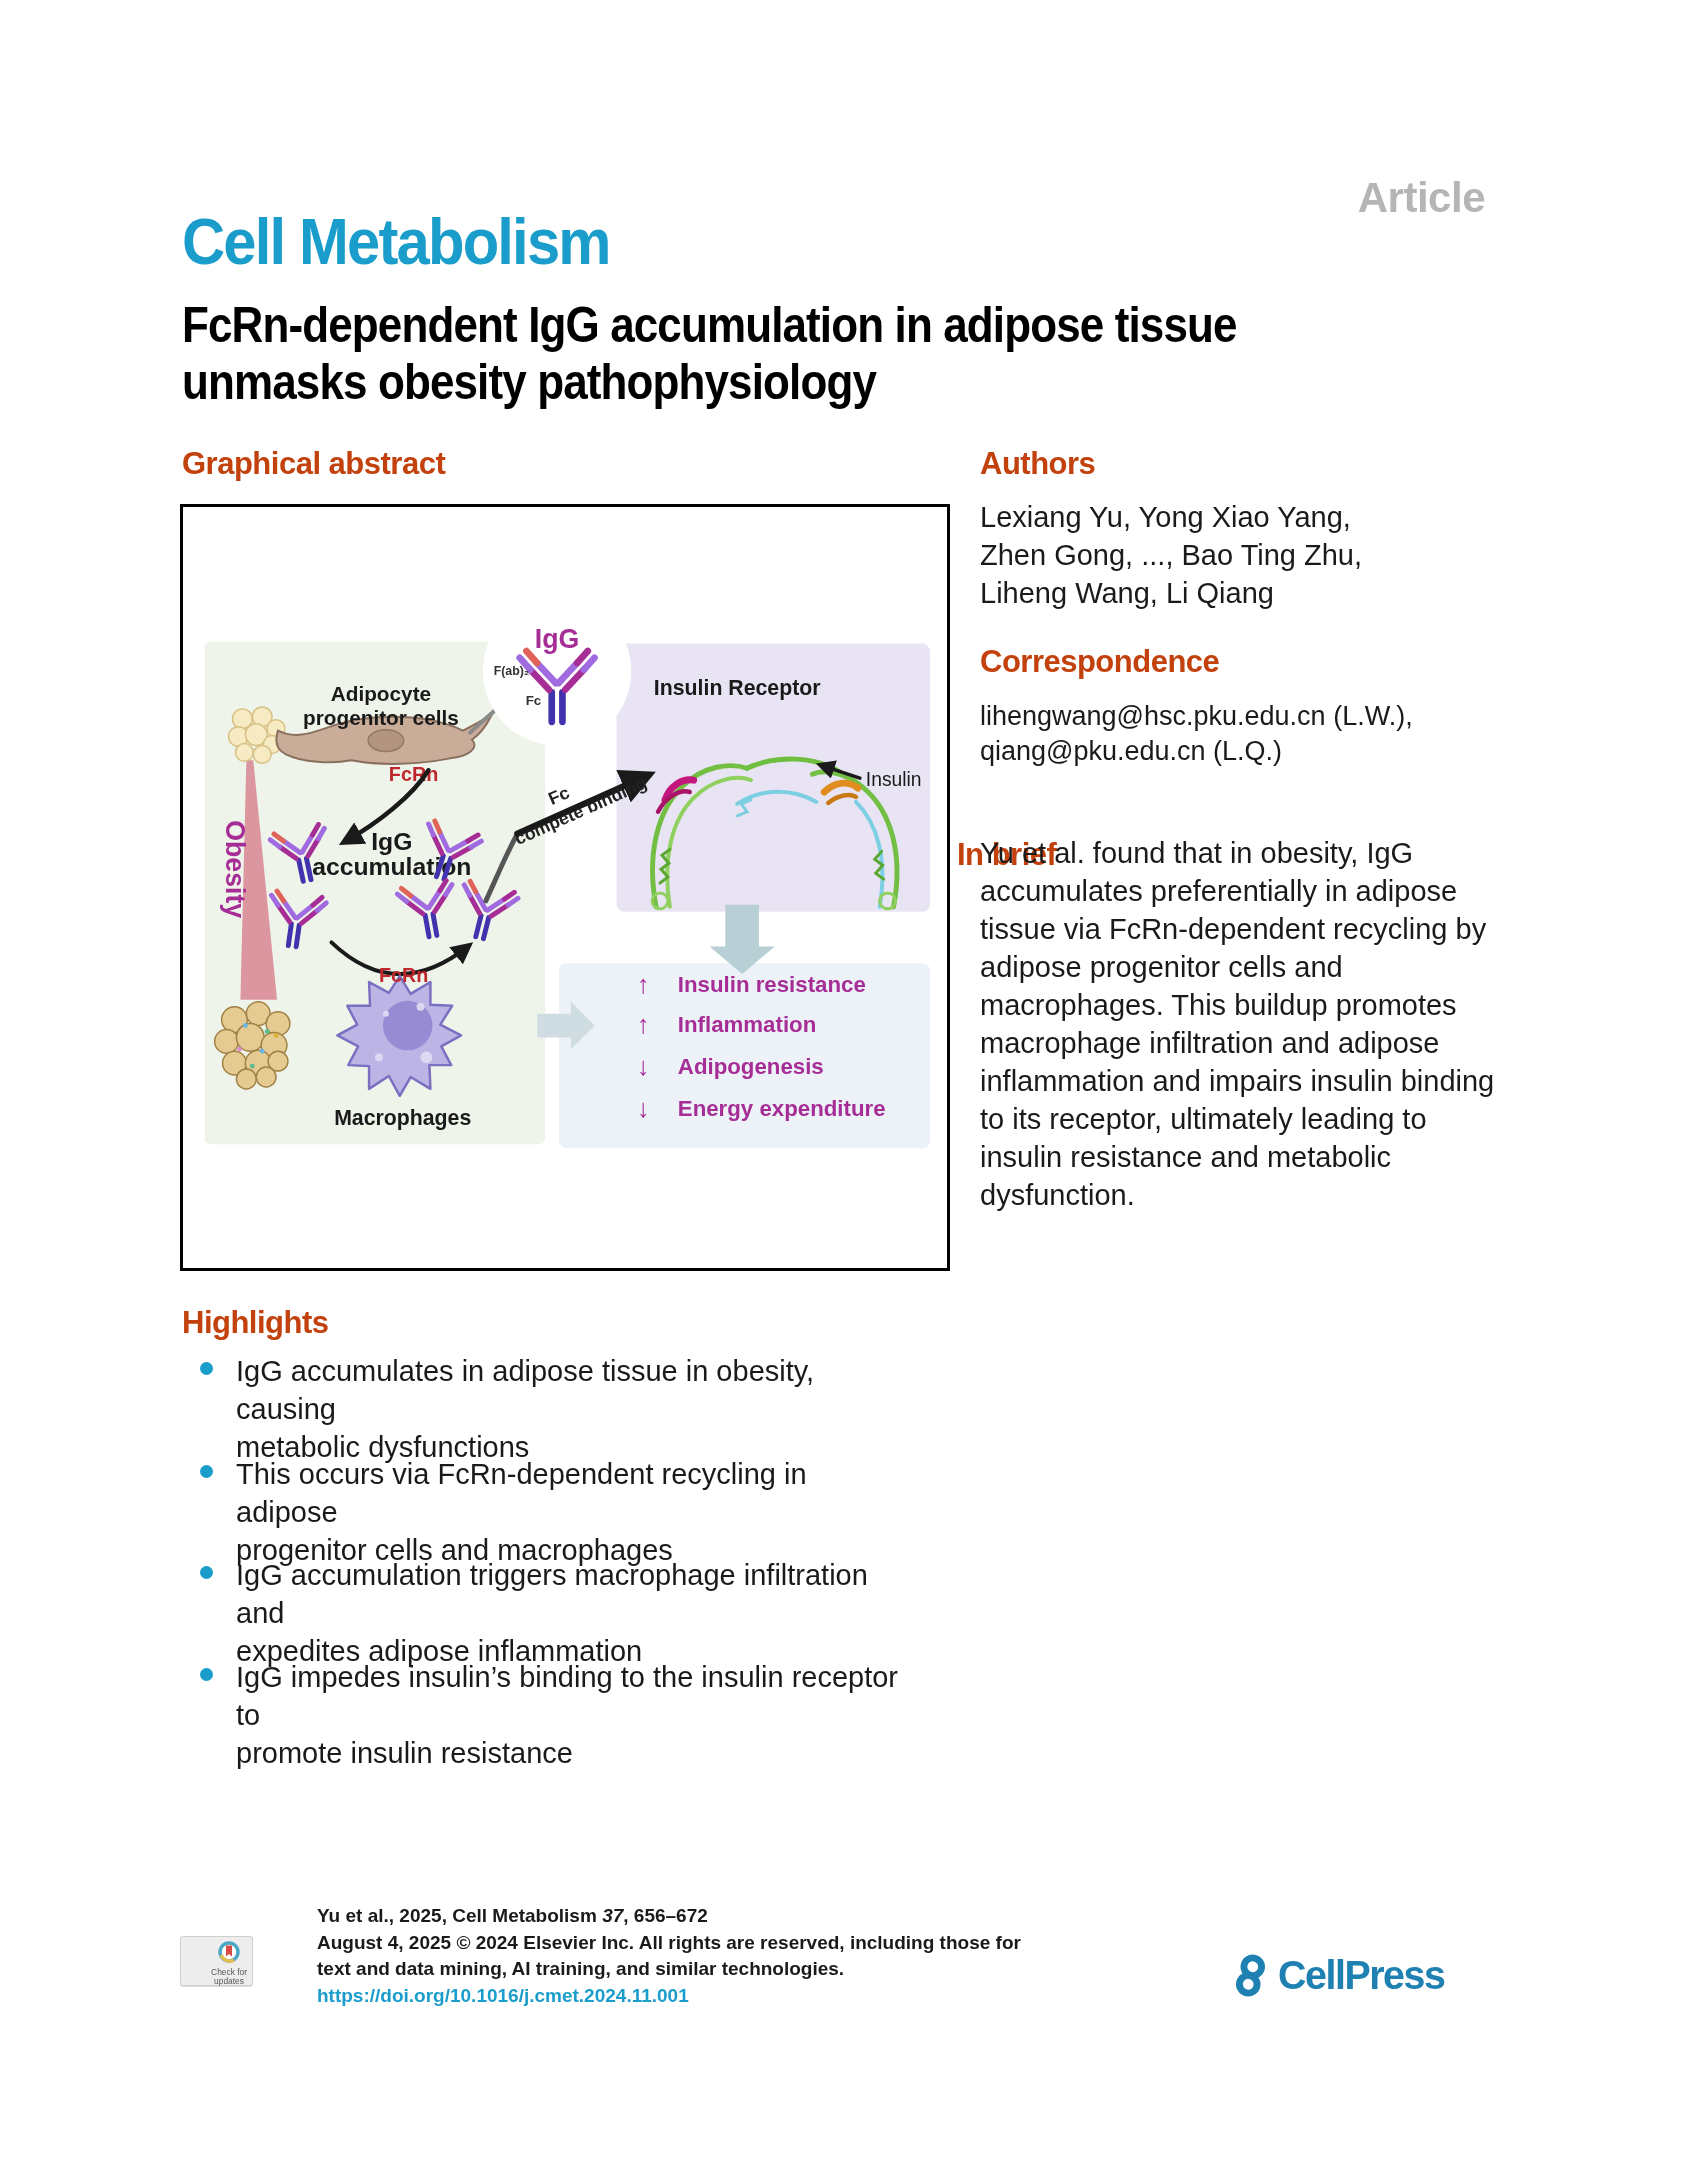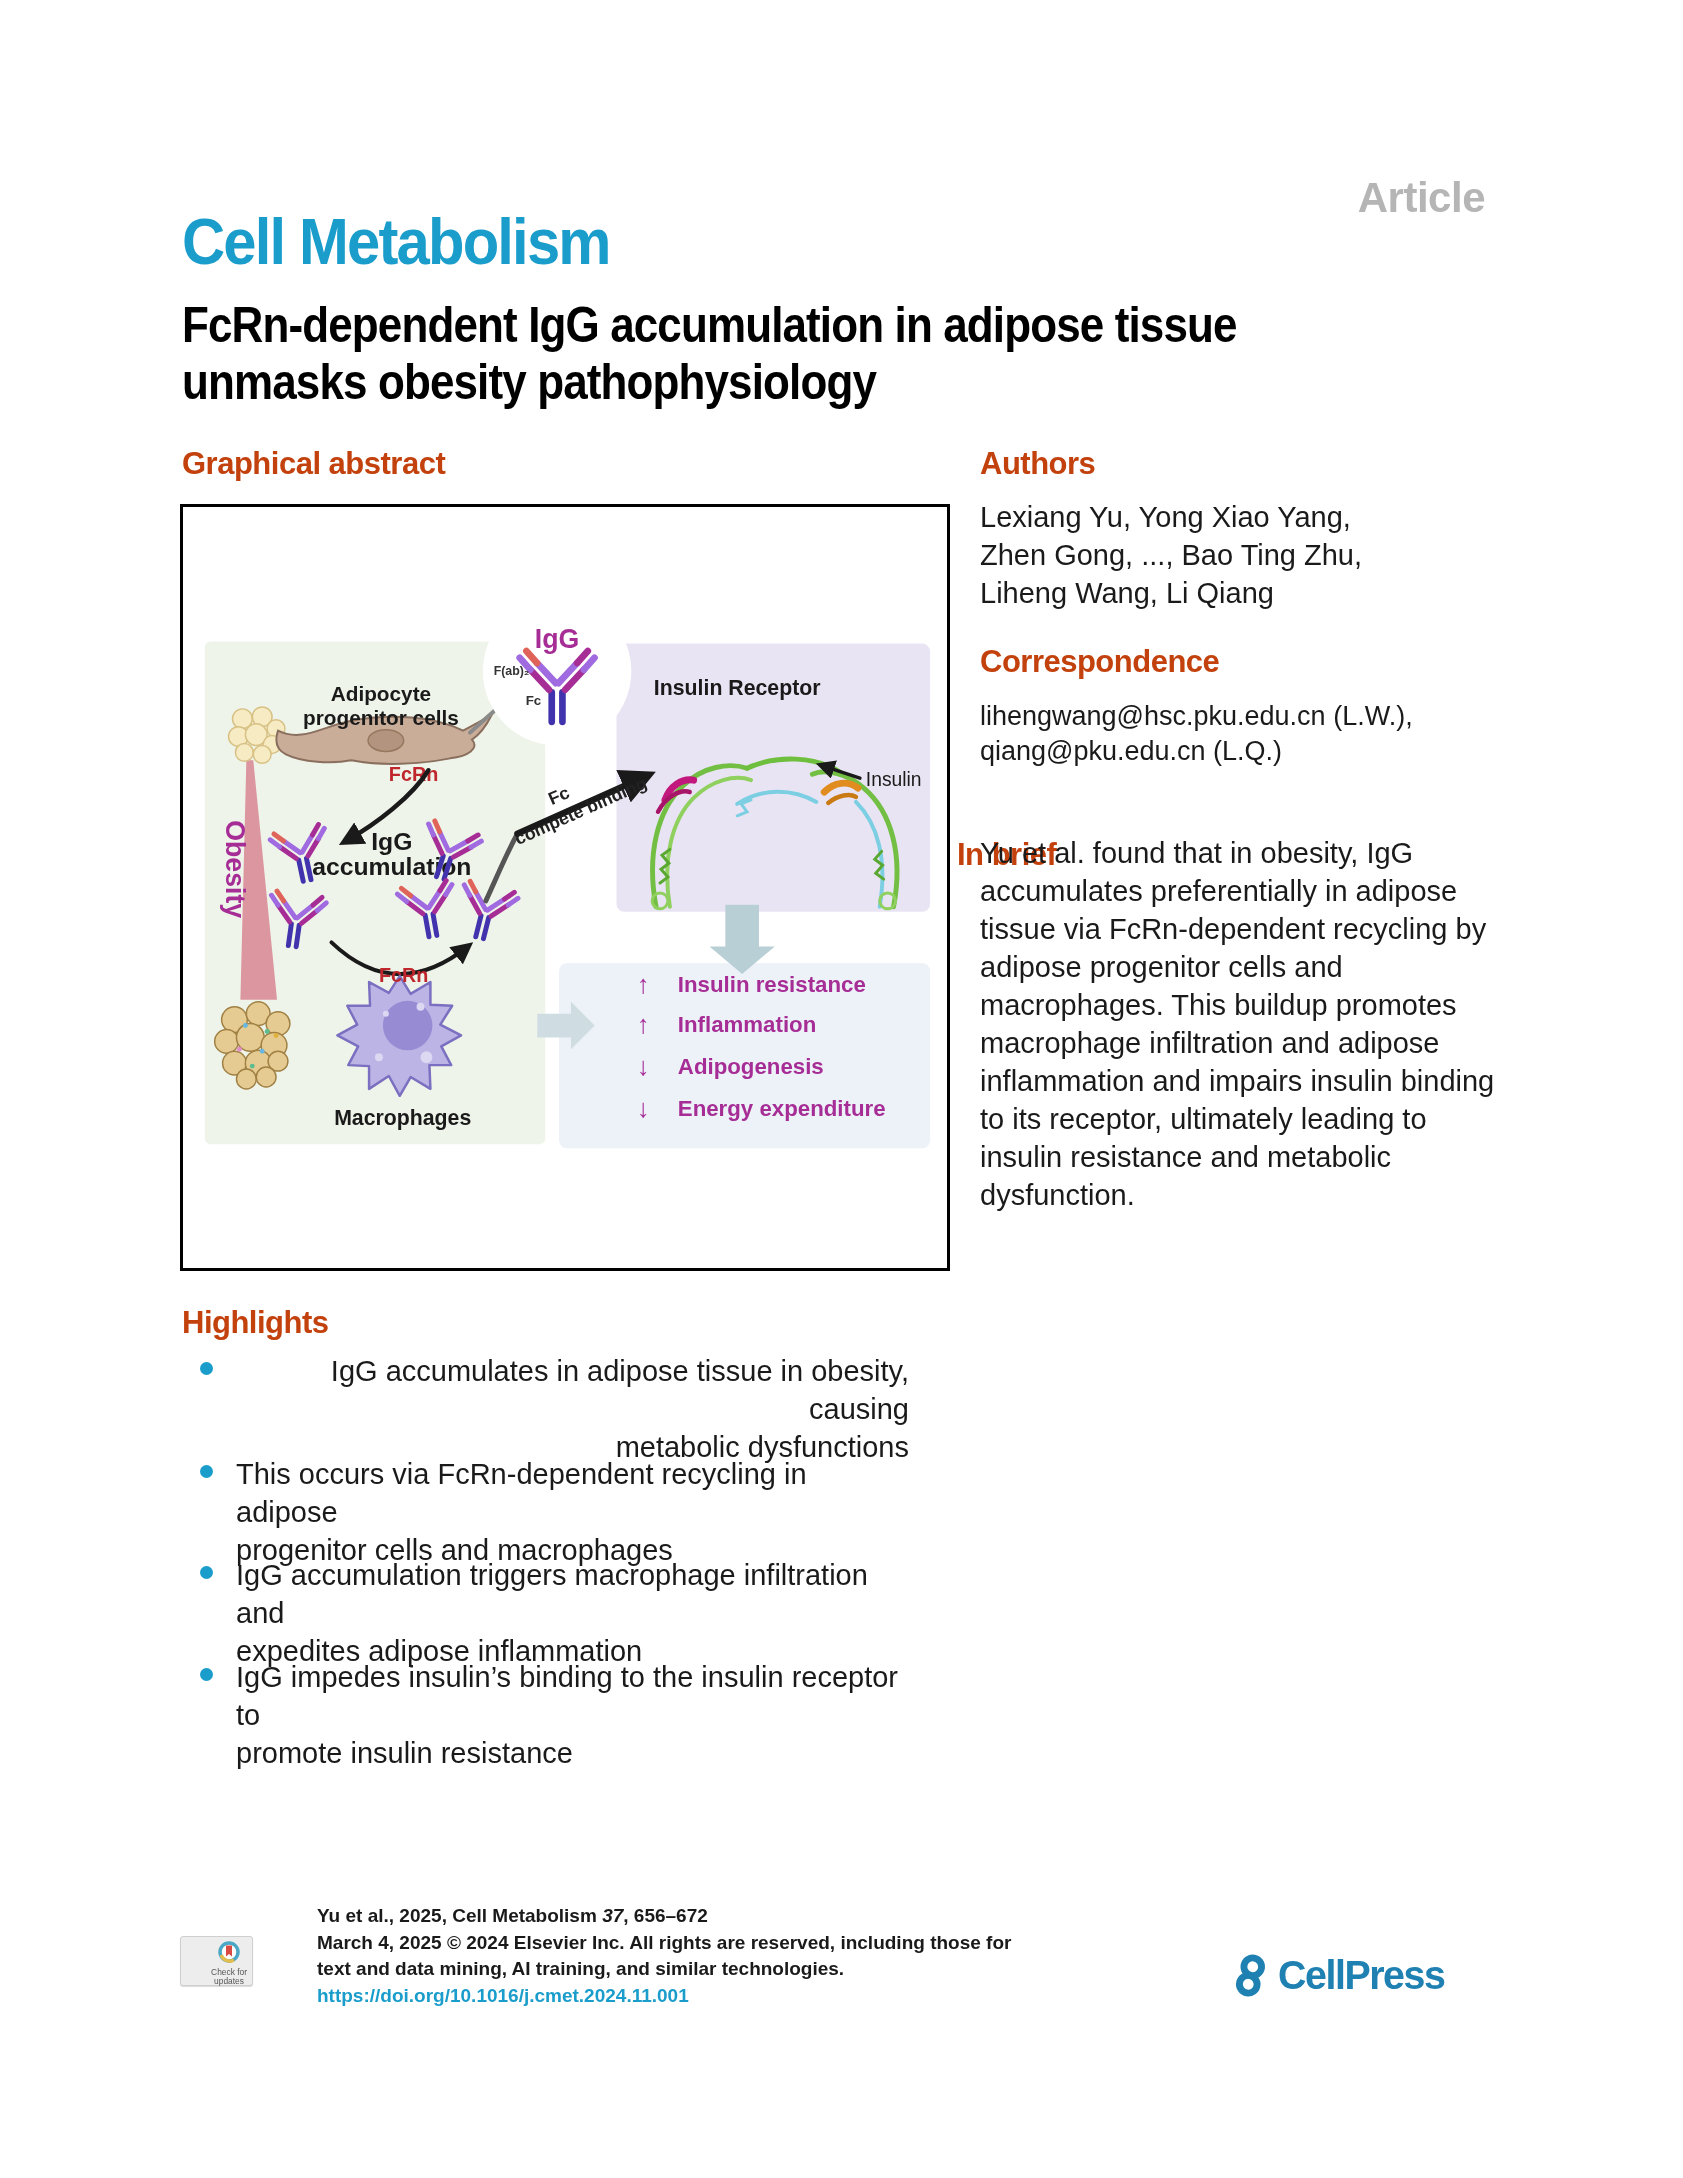--- a/index.html
+++ b/index.html
@@ -224,21 +224,21 @@
 macrophages. This buildup promotes
 macrophage infiltration and adipose
 inflammation and impairs insulin binding
 to its receptor, ultimately leading to
 insulin resistance and metabolic
 dysfunction.</div>
 
 <div class="abs heading" id="hl-heading">Highlights</div>
 
 <span class="abs hl-dot" style="top:1362px;"></span>
-<div class="abs hl-item preline" style="top:1352px;text-align:right;">IgG accumulates in adipose tissue in obesity, causing
+<div class="abs hl-item preline" style="top:1352px;">IgG accumulates in adipose tissue in obesity, causing
 metabolic dysfunctions</div>
 
 <span class="abs hl-dot" style="top:1465px;"></span>
 <div class="abs hl-item preline" style="top:1455px;">This occurs via FcRn-dependent recycling in adipose
 progenitor cells and macrophages</div>
 
 <span class="abs hl-dot" style="top:1566px;"></span>
 <div class="abs hl-item preline" style="top:1556px;">IgG accumulation triggers macrophage infiltration and
 expedites adipose inflammation</div>
 
@@ -252,21 +252,21 @@
     <path d="M5.2,15 A9,9 0 0 0 18,20" fill="none" stroke="#e3bd4e" stroke-width="3.5"></path>
     <path d="M10,5.5 h6 v11 l-3,-2.6 l-3,2.6 z" fill="#d94a43"></path>
   </svg>
   <div id="badge-text">Check for
 updates</div>
 </div>
 
 <div class="abs footer-line" style="top:1902px;">
   <span>Yu et al., 2025, Cell Metabolism </span><span style="font-style:italic;">37</span><span>, 656–672</span>
 </div>
-<div class="abs footer-line" style="top:1929px;">March 4, 2025 © 2024 Elsevier Inc. All rights are reserved, including those for</div>
+<div class="abs footer-line" style="top:1929px;">August 4, 2025 © 2024 Elsevier Inc. All rights are reserved, including those for</div>
 <div class="abs footer-line" style="top:1955px;">text and data mining, AI training, and similar technologies.</div>
 <div class="abs footer-line" style="top:1982px;">
   <a href="#" id="doi-link">https://doi.org/10.1016/j.cmet.2024.11.001</a>
 </div>
 
 <div class="abs" id="cellpress">
   <svg width="51" height="51" viewBox="0 0 52 52" class="abs" style="left:0;top:0;">
     <g transform="rotate(-35 26 26)">
       <circle cx="19" cy="32" r="9" fill="none" stroke="#1f81b2" stroke-width="7"></circle>
       <circle cx="33" cy="20" r="9" fill="none" stroke="#1f81b2" stroke-width="7"></circle>

